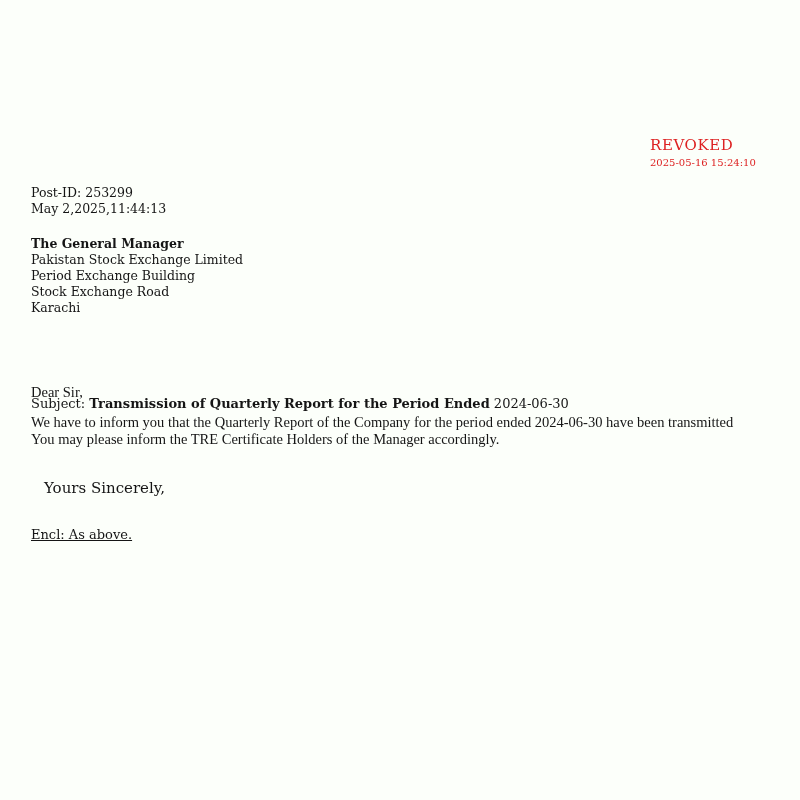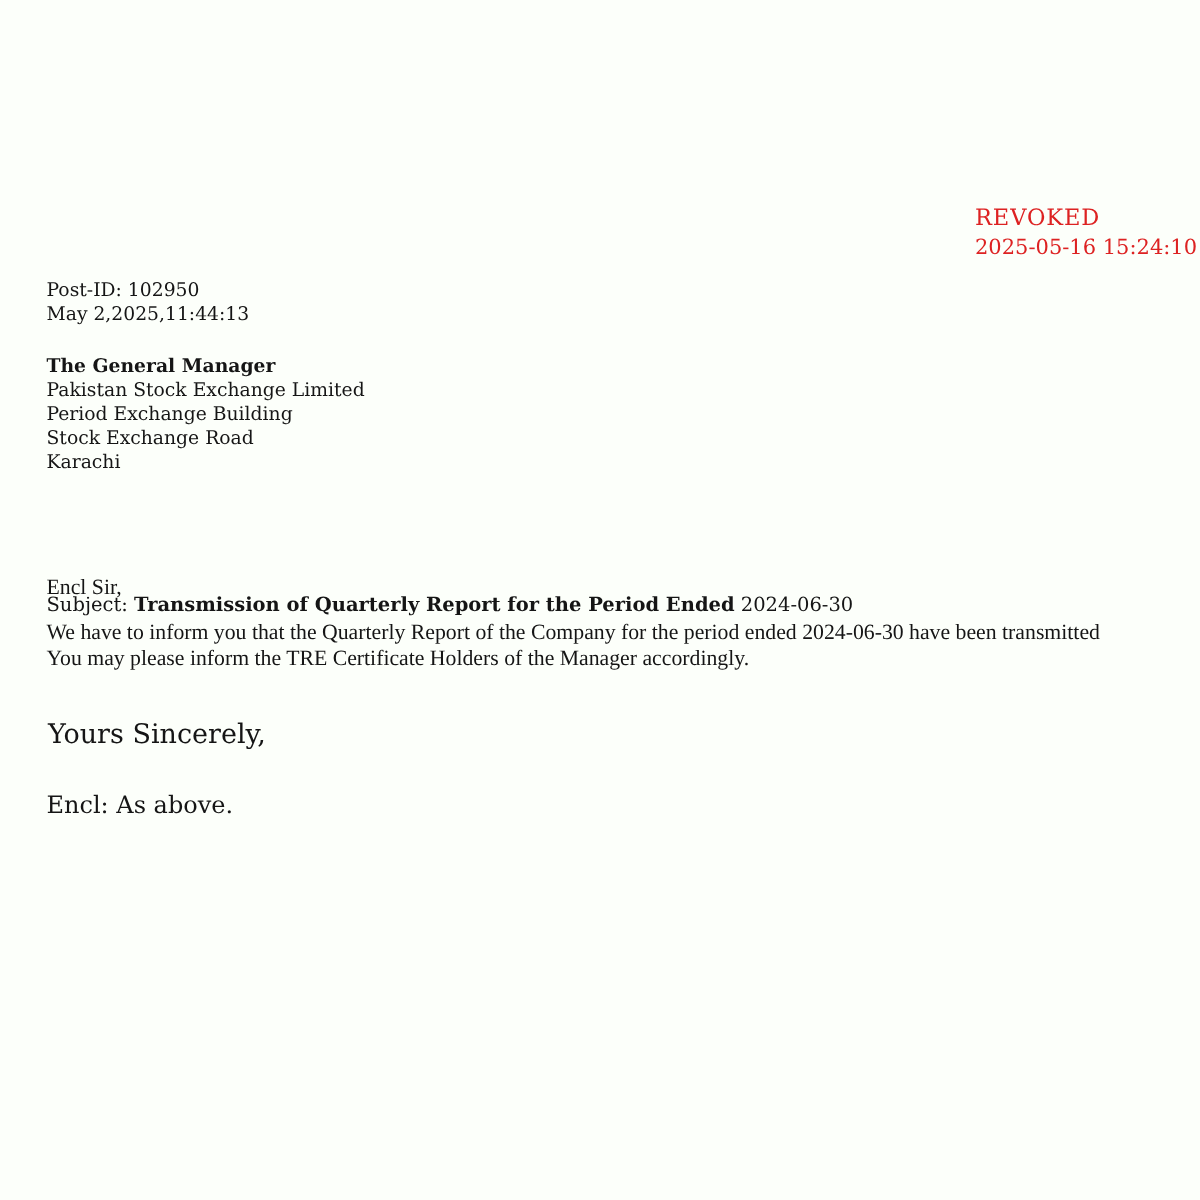--- a/index.html
+++ b/index.html
@@ -20,21 +20,21 @@
     left: 650px;
     top: 136px;
   }
   .stamp-label {
     font-size: 15px;
     letter-spacing: 0.6px;
     line-height: 18px;
     white-space: nowrap;
   }
   .stamp-timestamp {
-    font-size: 14px;
+    font-size: 10px;
     margin-top: 3px;
     white-space: nowrap;
   }
   .meta {
     position: absolute;
     left: 31px;
     top: 185px;
     font-size: 12.5px;
     line-height: 16px;
     white-space: nowrap;
@@ -68,63 +68,64 @@
   }
   .paragraph {
     position: absolute;
     left: 31px;
     top: 414px;
     line-height: 17px;
     white-space: nowrap;
   }
   .closing {
     position: absolute;
-    left: 32px;
+    left: 44px;
     top: 479px;
-    font-size: 18px;
+    font-size: 15px;
     white-space: nowrap;
   }
   .enclosure {
     position: absolute;
     left: 31px;
     top: 527px;
-    font-size: 16px;
+    font-size: 13px;
     white-space: nowrap;
+    text-decoration: underline;
   }
 </style>
 </head>
 <body style="background: rgb(252, 255, 250); color: rgb(21, 21, 21);">
 
 <div class="page">
 
   <div class="stamp" style="color: rgb(221, 34, 34);">
     <div class="stamp-label">REVOKED</div>
     <div class="stamp-timestamp">2025-05-16 15:24:10</div>
   </div>
 
   <div class="meta">
-    <div>Post-ID: 102950</div>
+    <div>Post-ID: 253299</div>
     <div>May 2,2025,11:44:13</div>
   </div>
 
   <div class="recipient">
     <div class="bold">The General Manager</div>
     <div>Pakistan Stock Exchange Limited</div>
     <div>Period Exchange Building</div>
     <div>Stock Exchange Road</div>
     <div>Karachi</div>
   </div>
 
   <div class="subject">
     <span>Subject:</span>
     <span class="bold">Transmission of Quarterly Report for the Period Ended</span>
     <span>2024-06-30</span>
   </div>
 
-  <div class="salutation body-font">Encl Sir,</div>
+  <div class="salutation body-font">Dear Sir,</div>
 
   <div class="paragraph body-font">
     <div>We have to inform you that the Quarterly Report of the Company for the period ended 2024-06-30 have been transmitted</div>
     <div>You may please inform the TRE Certificate Holders of the Manager accordingly.</div>
   </div>
 
   <div class="closing">Yours Sincerely,</div>
 
   <div class="enclosure">Encl: As above.</div>
 

